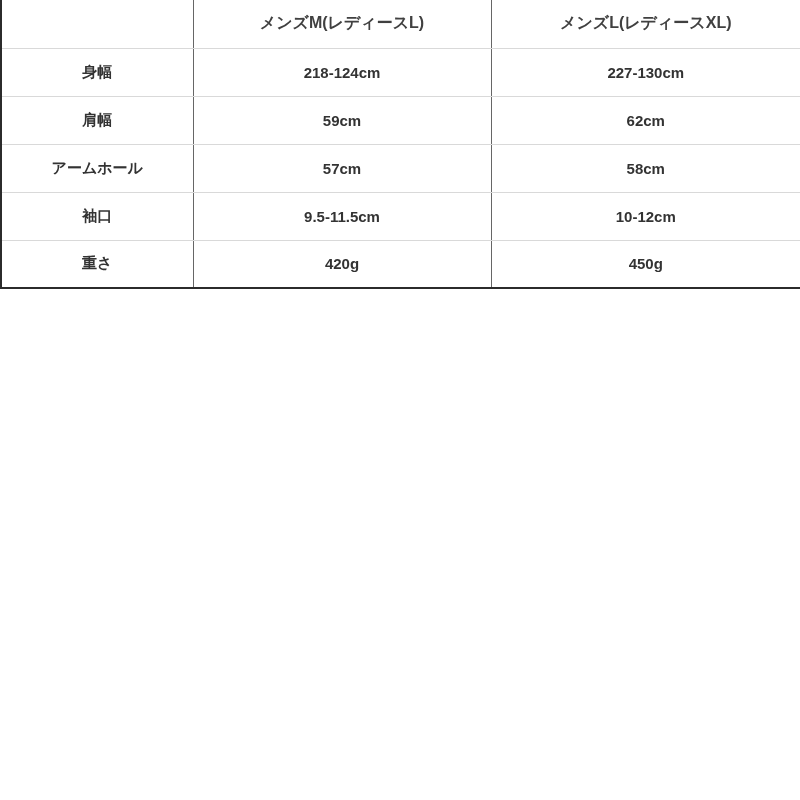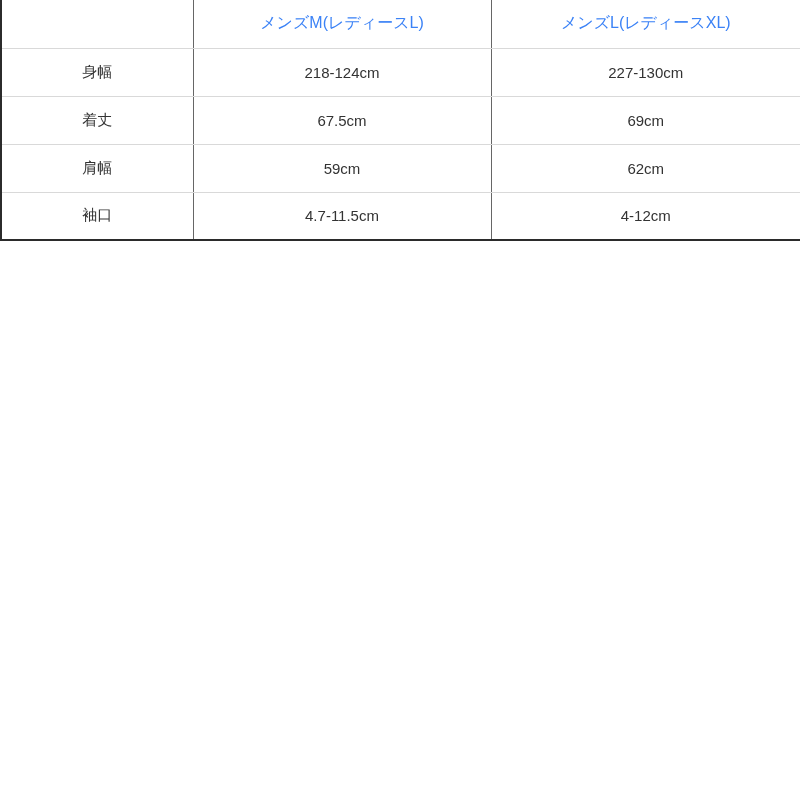--- a/index.html
+++ b/index.html
@@ -38,26 +38,26 @@
     border-top: 1px solid #d9d9d9;
     border-bottom: 1px solid #d9d9d9;
     border-left: 1px solid #666666;
     border-right: 1px solid #666666;
     box-sizing: border-box;
     white-space: nowrap;
   }
   table.size-chart thead th {
     border-top: none;
     font-size: 16px;
-    font-weight: normal;
-    color: #3b82f6;
+    font-weight: bold;
+    color: #404040;
   }
   table.size-chart tbody td {
     font-size: 15px;
-    font-weight: normal;
+    font-weight: bold;
     color: #333333;
   }
   
   table.size-chart th:first-child,
   table.size-chart td:first-child { border-left: none; }
   table.size-chart th:last-child,
   table.size-chart td:last-child { border-right: none; }
   table.size-chart tbody tr:last-child td { border-bottom: none; }
 </style>
 </head>
@@ -76,28 +76,33 @@
       <th>メンズL(レディースXL)</th>
     </tr>
   </thead>
   <tbody>
       <tr>
         <td>身幅</td>
         <td>218-124cm</td>
         <td>227-130cm</td>
       </tr>
       <tr>
-        <td>着丈</td>
-        <td>67.5cm</td>
-        <td>69cm</td>
-      </tr>
-      <tr>
         <td>肩幅</td>
         <td>59cm</td>
         <td>62cm</td>
       </tr>
       <tr>
+        <td>アームホール</td>
+        <td>57cm</td>
+        <td>58cm</td>
+      </tr>
+      <tr>
         <td>袖口</td>
-        <td>4.7-11.5cm</td>
-        <td>4-12cm</td>
+        <td>9.5-11.5cm</td>
+        <td>10-12cm</td>
+      </tr>
+      <tr>
+        <td>重さ</td>
+        <td>420g</td>
+        <td>450g</td>
       </tr>
     </tbody>
 </table>
 
 </body></html>

